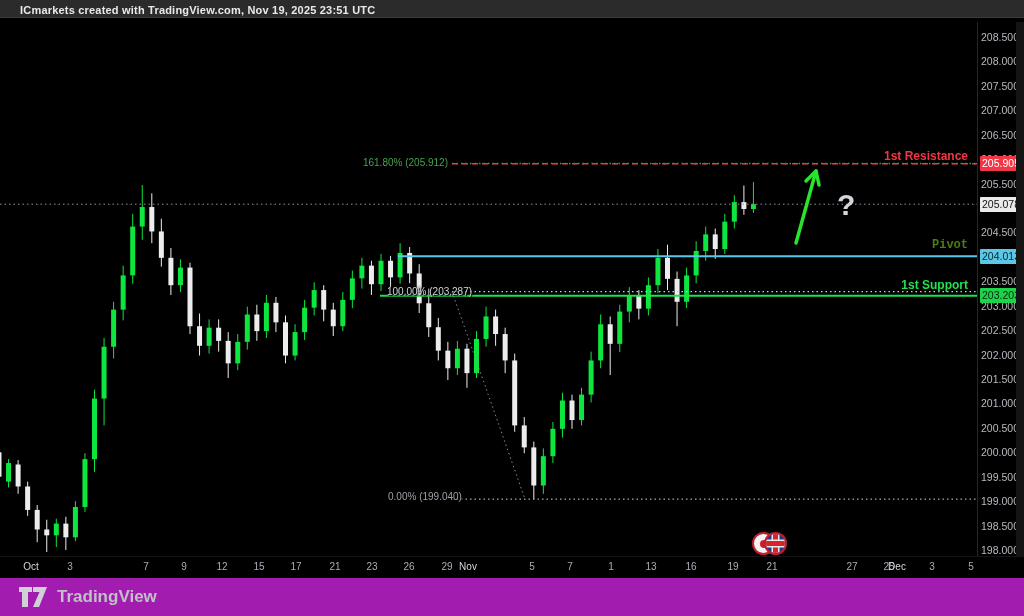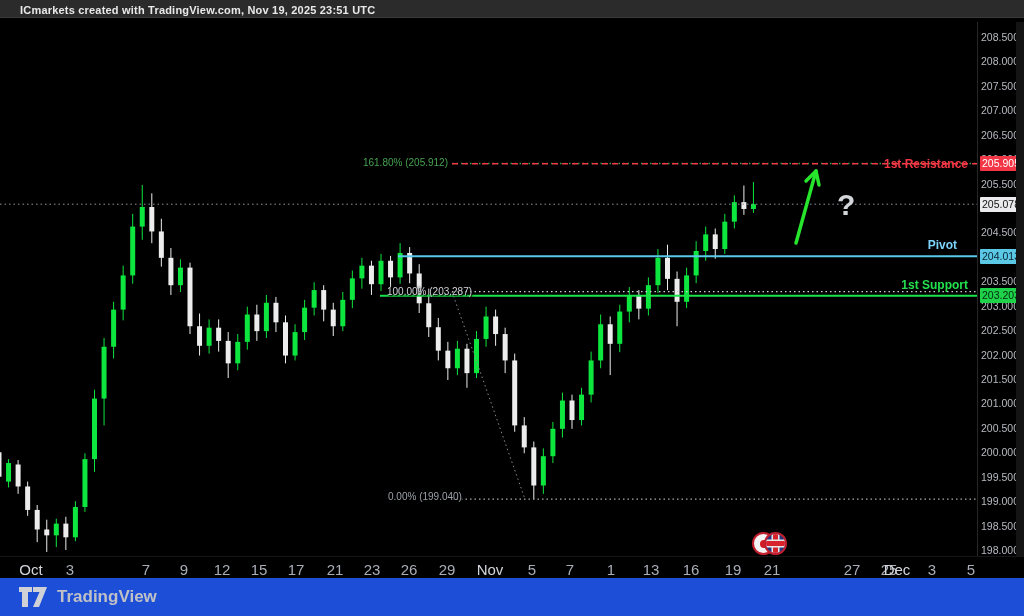--- a/index.html
+++ b/index.html
@@ -19,32 +19,32 @@
   #paxis{position:absolute;left:977px;top:22px;width:47px;height:534px;background:#000;
          border-left:1px solid #262626;box-sizing:border-box;}
   .tick{position:absolute;left:0;width:44px;text-align:center;font-size:10.5px;color:#b7bac1;}
   .tag{position:absolute;left:2px;width:42px;height:15px;line-height:15px;text-align:center;
        font-size:10.5px;border-radius:1px;}
   #rstrip{position:absolute;left:1016px;top:22px;width:8px;height:556px;background:#141414;}
 
   
   #taxis{position:absolute;left:0;top:556px;width:1024px;height:22px;background:#000;
          border-top:1px solid #161616;box-sizing:border-box;}
-  .tlabel{position:absolute;top:4px;transform:translateX(-50%);font-size:15px;color:#a9adb6;}
+  .tlabel{position:absolute;top:4px;transform:translateX(-50%);font-size:10px;color:#a9adb6;}
   .tlabel.month{color:#d3d6dc;}
 
   
-  #footer{position:absolute;left:0;top:578px;width:1024px;height:38px;background:#1d4ed8;
+  #footer{position:absolute;left:0;top:578px;width:1024px;height:38px;background:#a21caf;
           display:flex;align-items:center;padding-left:18px;box-sizing:border-box;}
   #brandtext{font-size:17px;font-weight:bold;color:#bfc1c6;margin-left:9px;}
 
   
   .lvl-label{position:absolute;font-size:12px;font-weight:bold;white-space:nowrap;}
   #res-label{color:#f23645;right:9px;}
-  #pivot-label{color:#7dd3fc;right:20px;}
+  #pivot-label{color:#4d7c0f;right:9px;font-family:Liberation Mono, monospace;}
   #sup-label{color:#22e04e;right:9px;}
   .fib-label{position:absolute;font-size:10px;white-space:nowrap;
              text-shadow:0 0 3px #000,1px 1px 1px #000;}
   #fib161{color:#46a24f;}
   #fib100{color:#d2d5db;}
   #fib0{color:#9da1a9;}
   #qmark{position:absolute;font-size:30px;font-weight:bold;color:#d2d5d9;}
 
   
   #event-icon{position:absolute;width:36px;height:24px;}
@@ -236,21 +236,21 @@
         <line x1="452" y1="477.18722000000037" x2="977" y2="477.18722000000037" stroke="#a9acb3" stroke-width="1.2" stroke-dasharray="1.5,3"></line>
         <line x1="0" y1="182.18865399999984" x2="977" y2="182.18865399999984" stroke="#8f939c" stroke-width="1" stroke-dasharray="1.5,3"></line>
         <line x1="796" y1="221" x2="816" y2="149" stroke="#27e42c" stroke-width="3.5" stroke-linecap="round"></line>
         <polyline points="806,159 816,149 819,163" fill="none" stroke="#27e42c" stroke-width="3.5" stroke-linecap="round" stroke-linejoin="round"></polyline>
       </svg>
 
     <div id="fib161" class="fib-label" style="right: 529px; top: 135px;">161.80% (205.912)</div>
     <div id="fib100" class="fib-label" style="left: 387px; top: 264px;">100.00% (203.287)</div>
     <div id="fib0" class="fib-label" style="left: 388px; top: 469px;">0.00% (199.040)</div>
 
-    <div id="res-label" class="lvl-label" style="top: 135px; margin-left: 46px;">1st Resistance</div>
+    <div id="res-label" class="lvl-label" style="top: 127px; margin-left: 46px;">1st Resistance</div>
     <div id="pivot-label" class="lvl-label" style="top: 216px;">Pivot</div>
     <div id="sup-label" class="lvl-label" style="top: 256px;">1st Support</div>
 
     <div id="qmark" style="left: 837px; top: 166px;">?</div>
 
     <div id="event-icon" style="left: 752px; top: 510px;">
       <span class="flag jp">
           <span class="dot"></span>
         </span>
       <span class="flag uk">
@@ -294,21 +294,21 @@
       <span class="tlabel" style="left: 70px;">3</span>
       <span class="tlabel" style="left: 146px;">7</span>
       <span class="tlabel" style="left: 184px;">9</span>
       <span class="tlabel" style="left: 222px;">12</span>
       <span class="tlabel" style="left: 259px;">15</span>
       <span class="tlabel" style="left: 296px;">17</span>
       <span class="tlabel" style="left: 335px;">21</span>
       <span class="tlabel" style="left: 372px;">23</span>
       <span class="tlabel" style="left: 409px;">26</span>
       <span class="tlabel" style="left: 447px;">29</span>
-      <span class="tlabel month" style="left: 490px; text-align: center;">Nov</span>
+      <span class="tlabel month" style="left: 468px; text-align: center;">Nov</span>
       <span class="tlabel" style="left: 532px;">5</span>
       <span class="tlabel" style="left: 570px;">7</span>
       <span class="tlabel" style="left: 611px;">1</span>
       <span class="tlabel" style="left: 651px;">13</span>
       <span class="tlabel" style="left: 691px;">16</span>
       <span class="tlabel" style="left: 733px;">19</span>
       <span class="tlabel" style="left: 772px;">21</span>
       <span class="tlabel" style="left: 860px; margin-left: 29px;">25</span>
       <span class="tlabel" style="left: 852px;">27</span>
       <span class="tlabel month" style="left: 893px; padding-left: 8px;">Dec</span>

